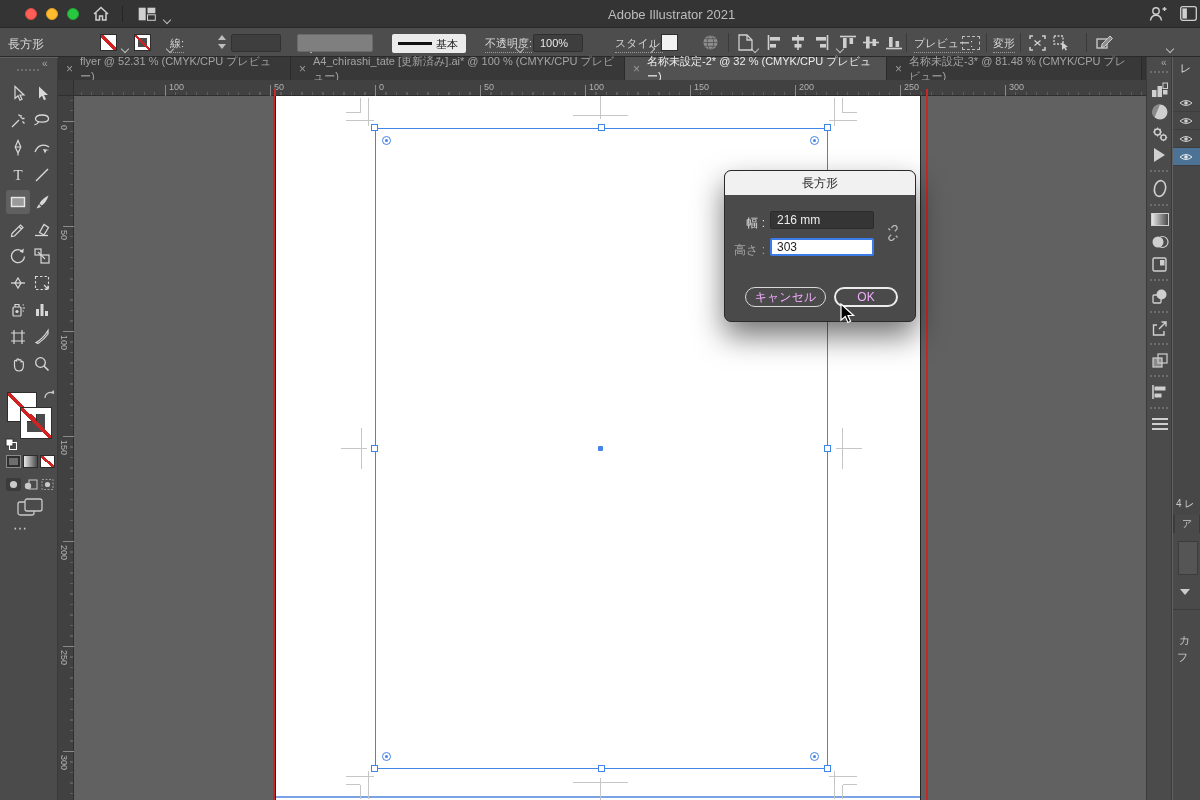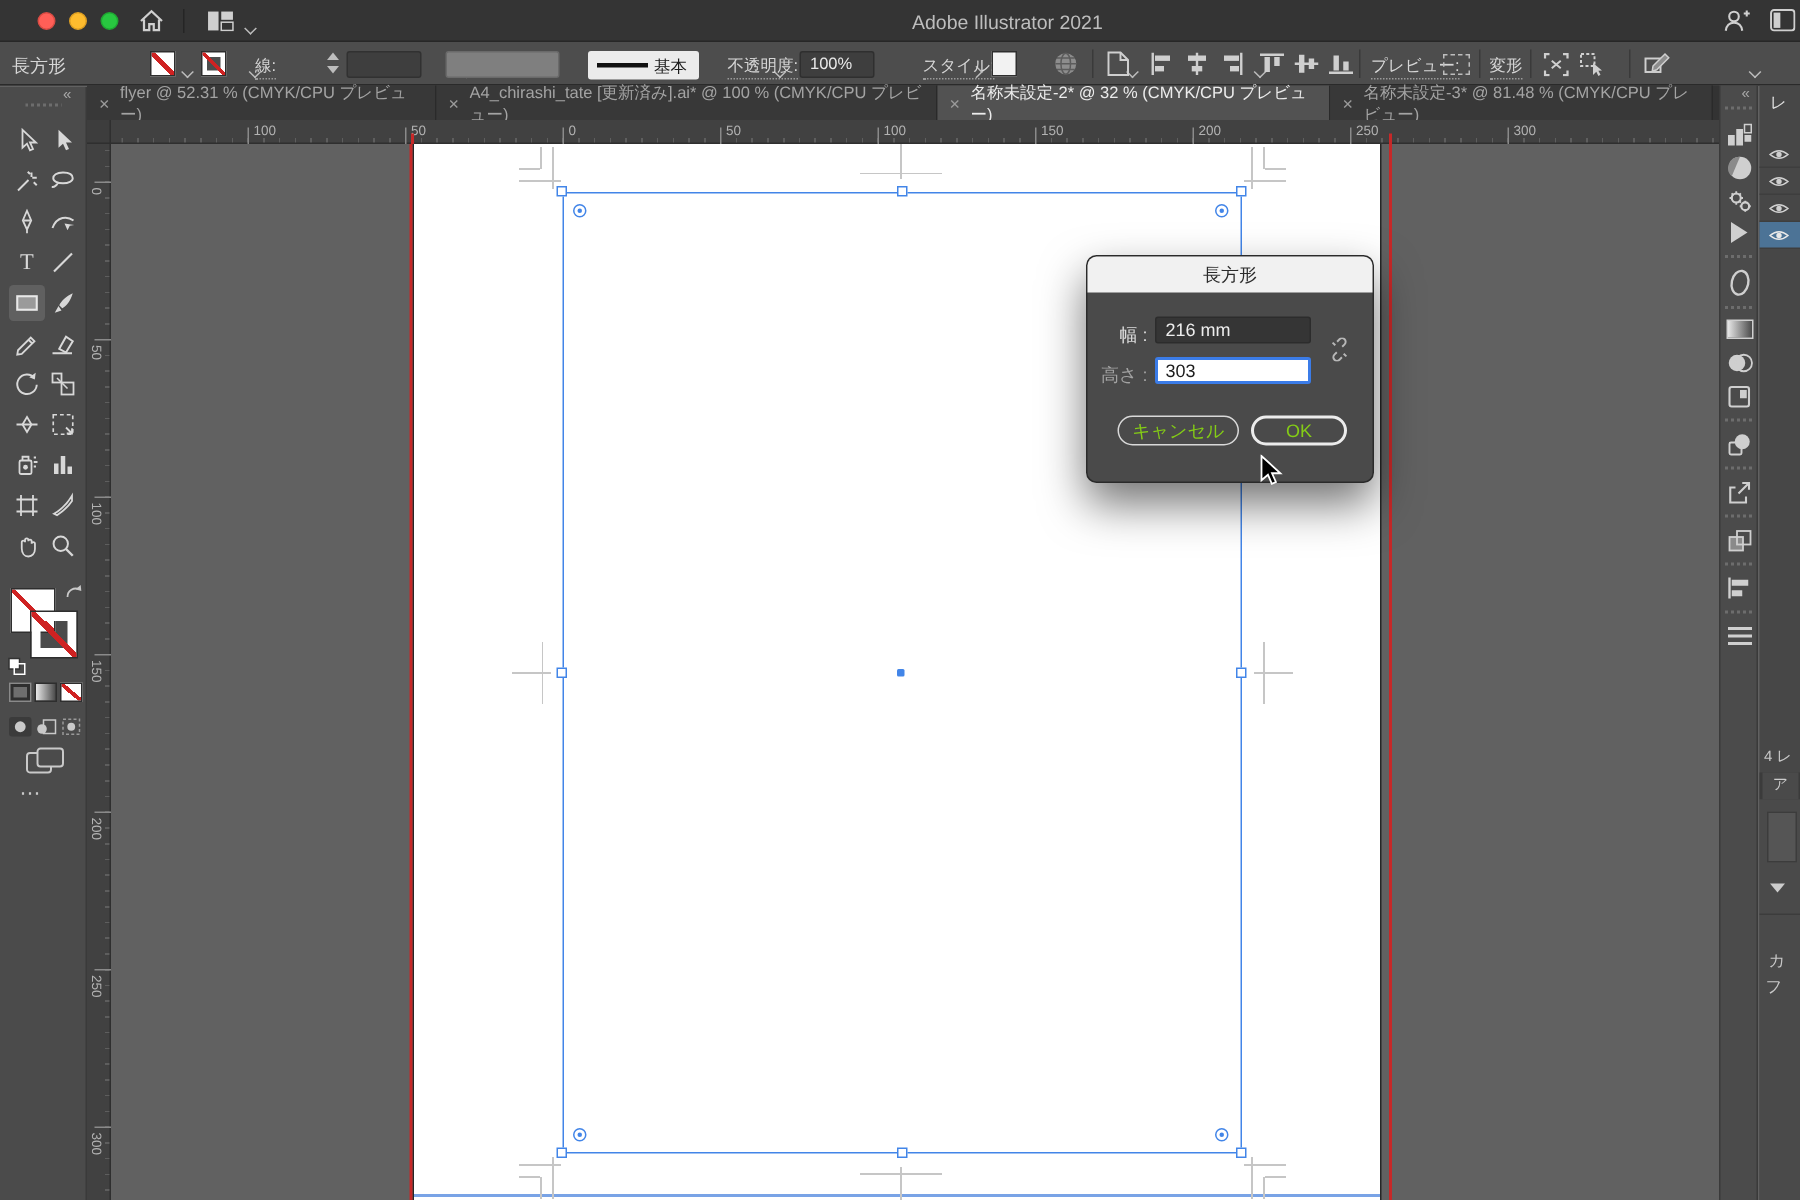--- a/index.html
+++ b/index.html
@@ -19,22 +19,22 @@
     border:1px solid #2e2e2e;}
   .tab{height:23px;display:flex;align-items:center;color:#a3a3a3;font-size:11px;
        background:#383838;border-right:1px solid #2a2a2a;padding:0 8px;gap:7px;}
   .tab.active{background:#525252;color:#ececec;}
   .tab .x{font-size:12px;color:#9a9a9a;line-height:1;}
   .tool{width:24px;height:24px;display:flex;align-items:center;justify-content:center;}
   .tool.sel{background:#606060;border-radius:3px;}
   svg{display:block;}
   .dots{height:2px;background-image:repeating-linear-gradient(90deg,#6d6d6d 0 2px,transparent 2px 4px);}
   .handle{width:7px;height:7px;background:#fff;border:1px solid #4285e8;}
-  .pill{background:transparent;border-radius:11px;color:#84cc16;font-size:12px;
-        font-family:"Liberation Sans",sans-serif;display:flex;align-items:center;justify-content:center;cursor:default;}
+  .pill{background:transparent;border-radius:11px;color:#f0abfc;font-size:12px;
+        font-family:"Liberation Sans",sans-serif;display:flex;align-items:center;justify-content:center;cursor:default;margin-top:10px;}
   .rlabel{position:absolute;font-size:9px;color:#b2b2b2;}
 </style>
 </head>
 <body>
 
 <div class="ab" style="left:0;top:0;width:1200px;height:28px;background:#343434;border-bottom:1px solid #272727;">
   <div class="ab" style="left:25px;top:8px;width:12px;height:12px;border-radius:50%;background:#ff5f57;border:1px solid #d94c44;"></div>
   <div class="ab" style="left:46px;top:8px;width:12px;height:12px;border-radius:50%;background:#febc2e;border:1px solid #dfa023;"></div>
   <div class="ab" style="left:67px;top:8px;width:12px;height:12px;border-radius:50%;background:#28c840;border:1px solid #1fa832;"></div>
   <div class="ab" style="left:92px;top:5px;">

